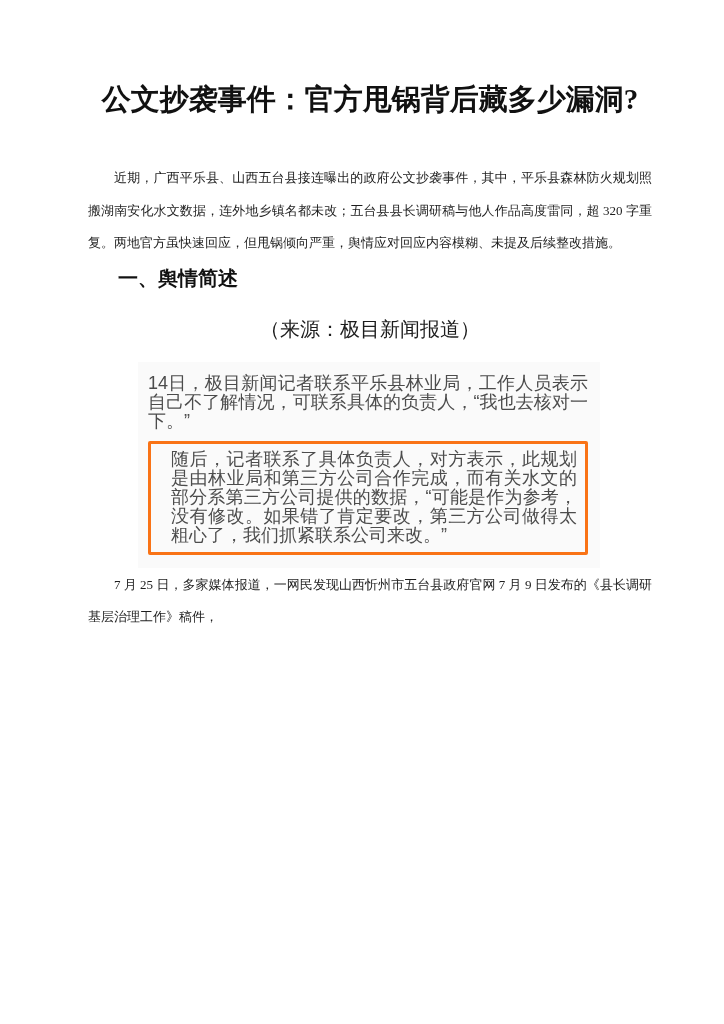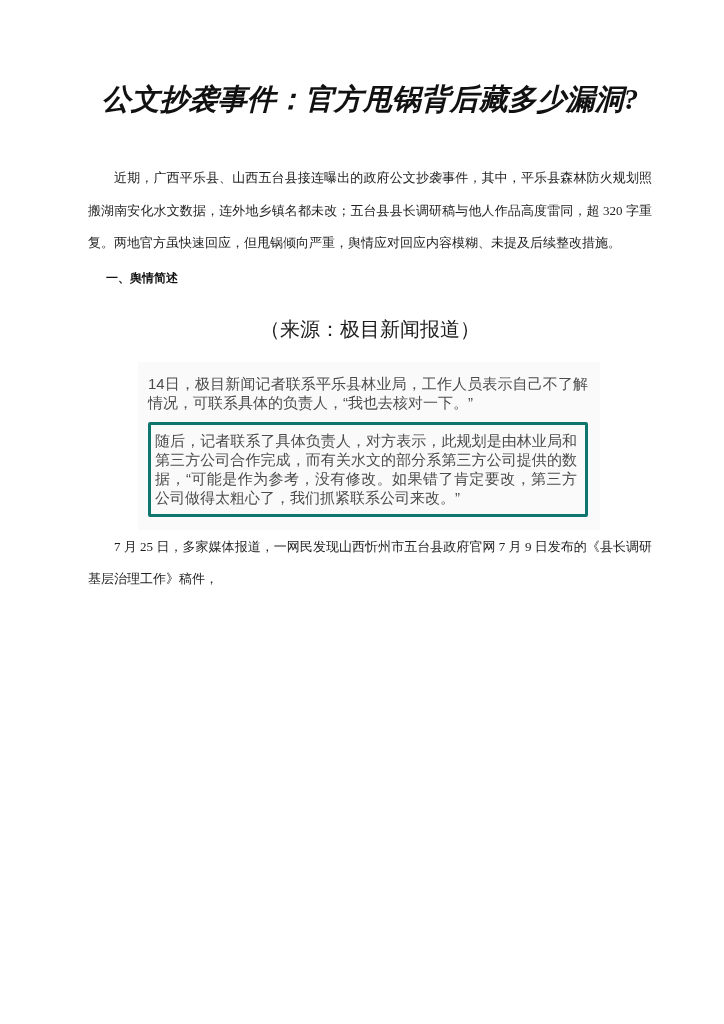--- a/index.html
+++ b/index.html
@@ -18,65 +18,64 @@
     color: #1d1d1d;
     overflow: hidden;
   }
   .article-title {
     font-size: 29px;
     font-weight: bold;
     text-align: center;
     color: #111111;
     margin: 0 0 42px 0;
     line-height: 1.45;
-    font-style: italic;
   }
   .body-para {
     font-size: 13px;
     line-height: 32.5px;
     text-align: justify;
     text-indent: 2em;
     margin: 0;
     word-break: break-all;
   }
   .section-heading {
-    font-size: 12px;
+    font-size: 20px;
     line-height: 32.5px;
     font-weight: bold;
     text-indent: 1.5em;
     margin: 2px 0 0 0;
     color: #111111;
   }
   .source-caption {
     font-size: 20px;
     line-height: 32.5px;
     text-align: center;
     margin: 19px 0 0 0;
   }
   .news-shot {
     box-sizing: border-box;
     width: 462px;
     margin: 16px 0 0 50px;
     background: #fafafa;
     padding: 12px 12px 13px 10px;
     font-family: "Liberation Sans", "DejaVu Sans", sans-serif;
-    font-size: 15px;
+    font-size: 18px;
     line-height: 19px;
     color: #4c4c4c;
   }
   .news-shot p {
     margin: 0;
     text-align: justify;
     word-break: break-all;
   }
   .red-box {
-    border: 3px solid #0f766e;
+    border: 3px solid #f97316;
     border-radius: 2px;
     margin-top: 10px;
-    padding: 6px 8px 7px 4px;
+    padding: 6px 8px 7px 20px;
   }
   .closing-para {
     margin-top: 1px;
   }
 </style>
 </head>
 <body>
 
 <div class="page">
 

